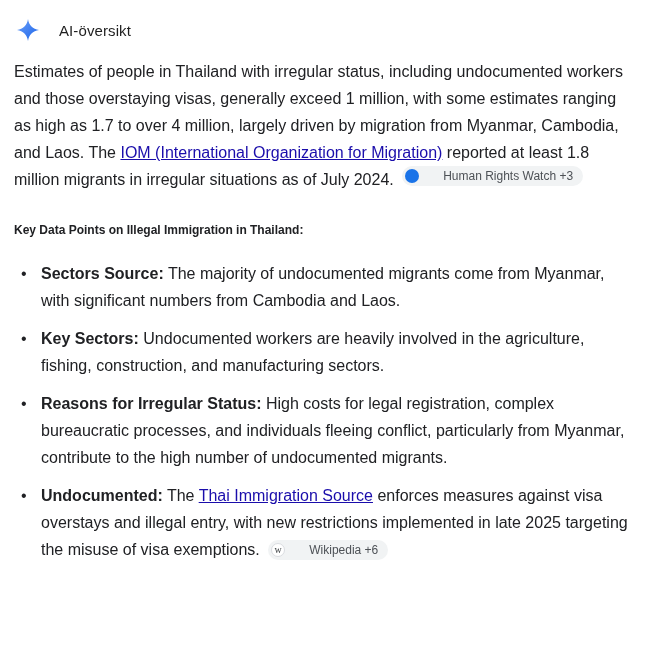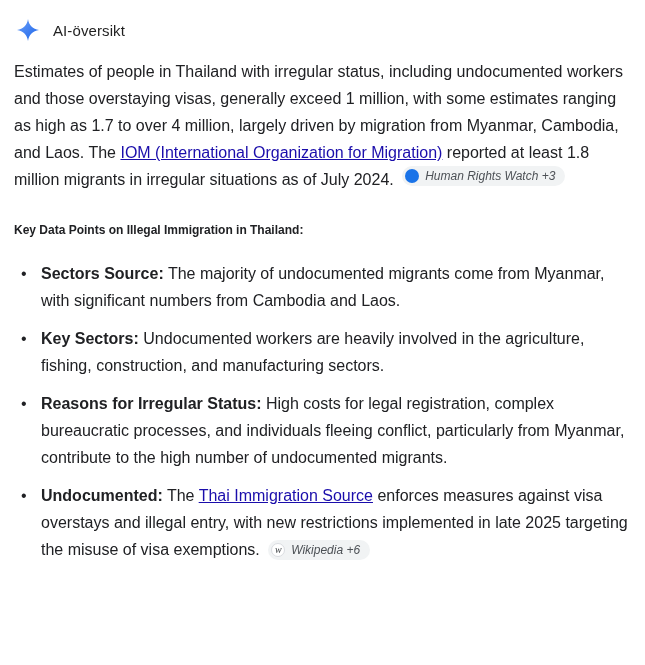--- a/index.html
+++ b/index.html
@@ -10,21 +10,21 @@
     font-family: "Liberation Sans", sans-serif;
     color: var(--text, #202124);
     overflow: hidden;
   }
   .panel { padding: 14px 14px 0 14px; }
 
   
   .header {
     display: flex;
     align-items: center;
-    gap: 13px;
+    gap: 19px;
     padding: 4px 0 2px 2px;
     margin-bottom: 14px;
   }
   .sparkle { width: 24px; height: 24px; display: inline-flex; }
   .sparkle svg { width: 24px; height: 24px; }
   .header-title {
     font-size: 15px;
     font-weight: 500;
     color: #1f1f1f;
     letter-spacing: 0.1px;
@@ -41,32 +41,31 @@
   a.link {
     color: var(--link, #1a0dab);
     text-decoration: underline;
     cursor: pointer;
   }
 
   
   .chip {
     display: inline-flex;
     align-items: center;
-    gap: 6px;
+    gap: 24px;
     background: var(--chip_bg, #f1f3f4);
     border-radius: 100px;
     padding: 3px 10px 3px 3px;
     font-size: 12px;
     line-height: 14px;
     color: var(--chip_text, #4d5156);
     vertical-align: 2px;
     margin-left: 4px;
     white-space: nowrap;
     cursor: pointer;
-    font-style: italic;
   }
   .chip-dot {
     width: 14px; height: 14px;
     border-radius: 50%;
     background: var(--chip_dot, #1a73e8);
     flex: 0 0 auto;
   }
   .chip-w {
     width: 14px; height: 14px;
     border-radius: 50%;

